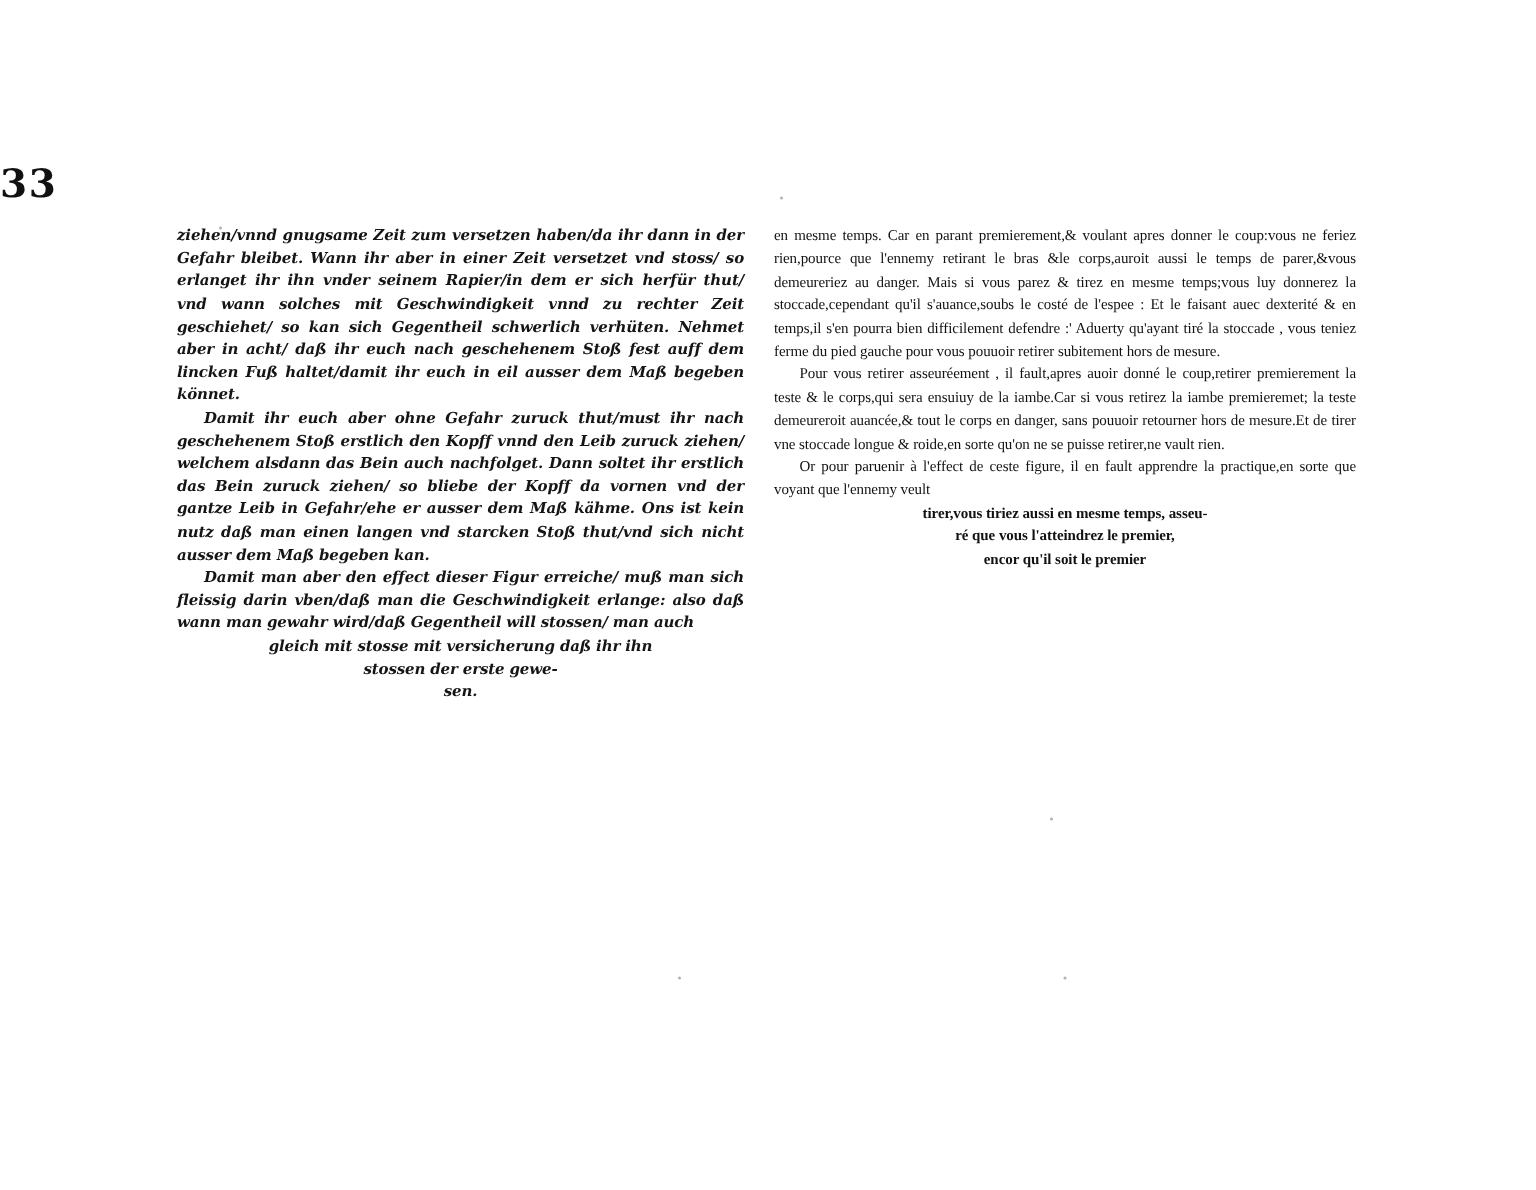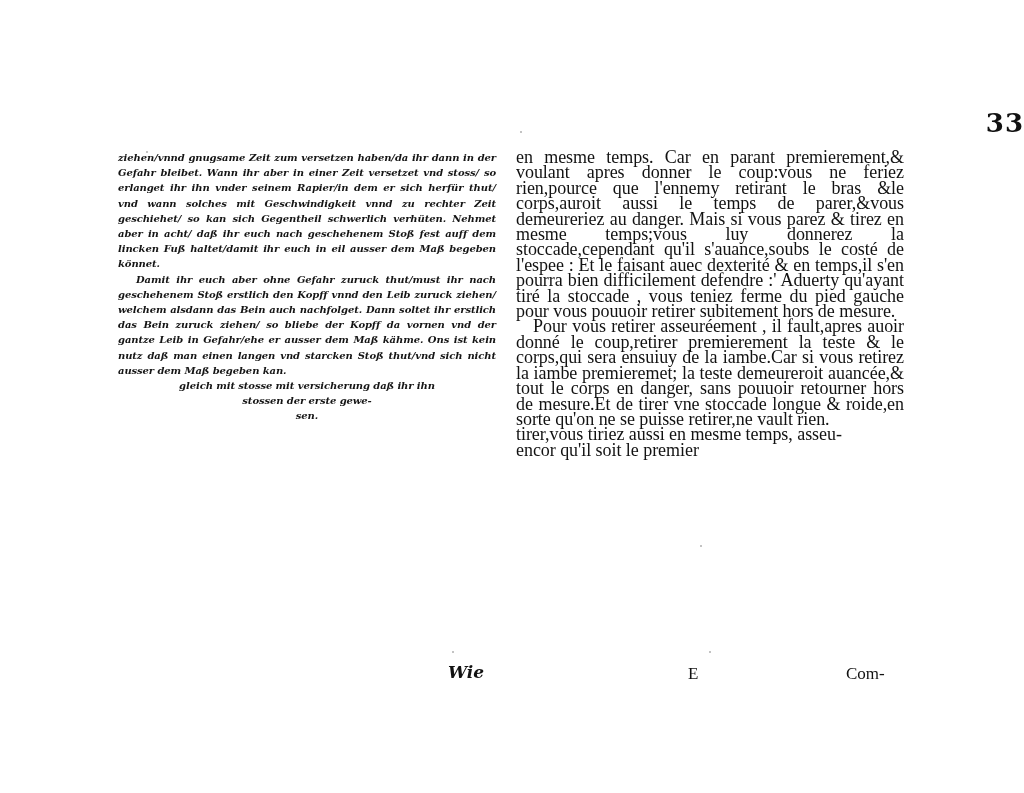--- a/index.html
+++ b/index.html
@@ -20,21 +20,21 @@
     position: absolute;
     inset: 0;
   }
 
   
   .folio {
     position: absolute;
     top: 108px;
     left: 0;
     width: 1024px;
-    text-align: right;
+    text-align: left;
     font-family: "DejaVu Serif", serif;
     font-weight: bold;
     font-size: 26px;
     letter-spacing: 1px;
     color: #111;
   }
 
   
   .col {
     position: absolute;
@@ -71,34 +71,36 @@
     text-indent: 18px;
   }
   .fraktur .tail {
     text-align: center;
     text-indent: 0;
   }
 
   
   .roman {
     font-family: "Liberation Serif", serif;
-    font-size: 18px;
+    font-size: 10px;
     line-height: 15.4px;
     text-align: justify;
     color: #121212;
     letter-spacing: -0.05px;
   }
   .roman p {
     margin: 0;
   }
   .roman .ind {
     text-indent: 17px;
   }
   .roman .tail {
+    text-align: center;
     text-indent: 0;
+    font-weight: bold;
   }
 
   
   .footer {
     position: absolute;
     top: 662px;
     left: 118px;
     width: 790px;
     height: 26px;
   }
@@ -140,37 +142,35 @@
 </head>
 <body>
 
 <div class="page">
 
   <div class="folio">33</div>
 
   <div class="col col-left fraktur">
     <p>ziehen/vnnd gnugsame Zeit zum versetzen haben/da ihr dann in der Gefahr bleibet. Wann ihr aber in einer Zeit versetzet vnd stoss/ so erlanget ihr ihn vnder seinem Rapier/in dem er sich herfür thut/ vnd wann solches mit Geschwindigkeit vnnd zu rechter Zeit geschiehet/ so kan sich Gegentheil schwerlich verhüten. Nehmet aber in acht/ daß ihr euch nach geschehenem Stoß fest auff dem lincken Fuß haltet/damit ihr euch in eil ausser dem Maß begeben könnet.</p>
     <p class="ind">Damit ihr euch aber ohne Gefahr zuruck thut/must ihr nach geschehenem Stoß erstlich den Kopff vnnd den Leib zuruck ziehen/ welchem alsdann das Bein auch nachfolget. Dann soltet ihr erstlich das Bein zuruck ziehen/ so bliebe der Kopff da vornen vnd der gantze Leib in Gefahr/ehe er ausser dem Maß kähme. Ons ist kein nutz daß man einen langen vnd starcken Stoß thut/vnd sich nicht ausser dem Maß begeben kan.</p>
+    <p class="ind">Damit man aber den effect dieser Figur erreiche/ muß man sich fleissig darin vben/daß man die Geschwindigkeit erlange: also daß wann man gewahr wird/daß Gegentheil will stossen/ man auch</p>
     <p class="tail">gleich mit stosse mit versicherung daß ihr ihn</p>
     <p class="tail">stossen der erste gewe-</p>
     <p class="tail">sen.</p>
   </div>
 
   <div class="col col-right roman">
     <p>en mesme temps.  Car en parant premierement,&amp; voulant apres donner le coup:vous ne feriez rien,pource que l'ennemy retirant le bras &amp;le corps,auroit aussi le temps de parer,&amp;vous demeureriez au danger.  Mais si vous parez &amp; tirez en mesme temps;vous luy donnerez la stoccade,cependant qu'il s'auance,soubs le costé de l'espee  : Et le faisant auec dexterité &amp; en temps,il s'en pourra bien difficilement defendre  :' Aduerty qu'ayant tiré la stoccade , vous teniez ferme du pied gauche pour vous pouuoir retirer subitement hors de mesure.</p>
     <p class="ind">Pour vous retirer asseuréement , il fault,apres auoir donné le coup,retirer premierement la teste &amp; le corps,qui sera ensuiuy de la iambe.Car si vous retirez la iambe premieremet; la teste demeureroit auancée,&amp; tout le corps en danger, sans pouuoir retourner hors de mesure.Et de tirer vne stoccade longue &amp; roide,en sorte qu'on ne se puisse retirer,ne vault rien.</p>
+    <p class="ind">Or pour paruenir à l'effect de ceste figure, il en fault apprendre la practique,en sorte que voyant que l'ennemy veult</p>
     <p class="tail">tirer,vous tiriez aussi en mesme temps, asseu-</p>
+    <p class="tail">ré que vous l'atteindrez le premier,</p>
     <p class="tail">encor qu'il soit le premier</p>
   </div>
 
-  <div class="footer">
-    <div class="catch-left">Wie</div>
-    <div class="signature">E</div>
-    <div class="catch-right">Com-</div>
-  </div>
 
   <span class="speck" style="left:520px;top:131px;width:2px;height:2px;"></span>
   <span class="speck" style="left:700px;top:545px;width:2px;height:2px;"></span>
   <span class="speck" style="left:452px;top:651px;width:2px;height:2px;"></span>
   <span class="speck" style="left:709px;top:651px;width:2px;height:2px;"></span>
   <span class="speck" style="left:146px;top:151px;width:2px;height:2px;"></span>
 
 </div>
 
 </body></html>

